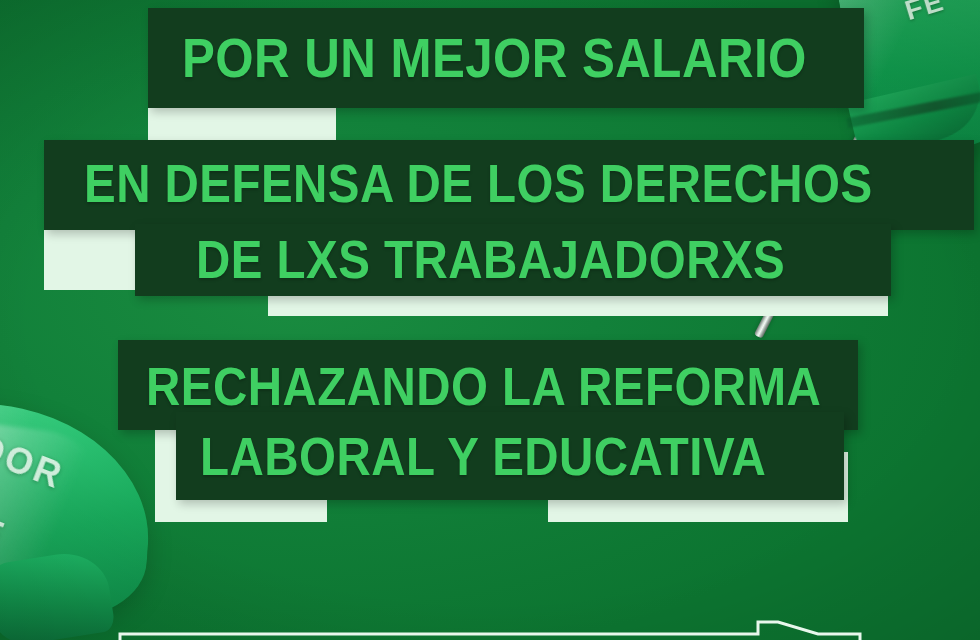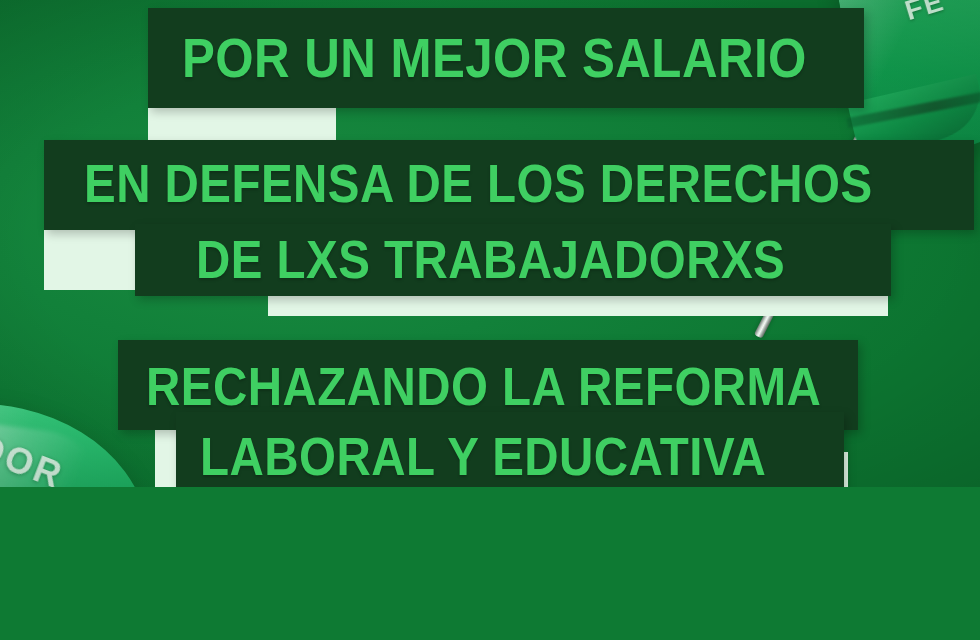--- a/index.html
+++ b/index.html
@@ -2,21 +2,21 @@
 <html><head>
 <meta charset="utf-8">
 <style>
   html,body{margin:0;padding:0;}
   body{
     width:980px;height:640px;overflow:hidden;
     font-family:"Liberation Sans","DejaVu Sans",sans-serif;
     background:#0E7A33;
   }
   #poster{
-    position:relative;width:980px;height:487px;overflow:hidden;
+    position:relative;width:980px;height:640px;overflow:hidden;
     background:
       radial-gradient(ellipse 70% 60% at 30% 45%, #1A8C40 0%, #12813A 45%, #0C7430 100%),
       #0E7A33;
   }
   
   .bg-layer{position:absolute;inset:0;overflow:hidden;}
 
   
   .flag-tr{
     position:absolute; left:845px; top:-86px; width:230px; height:230px;

